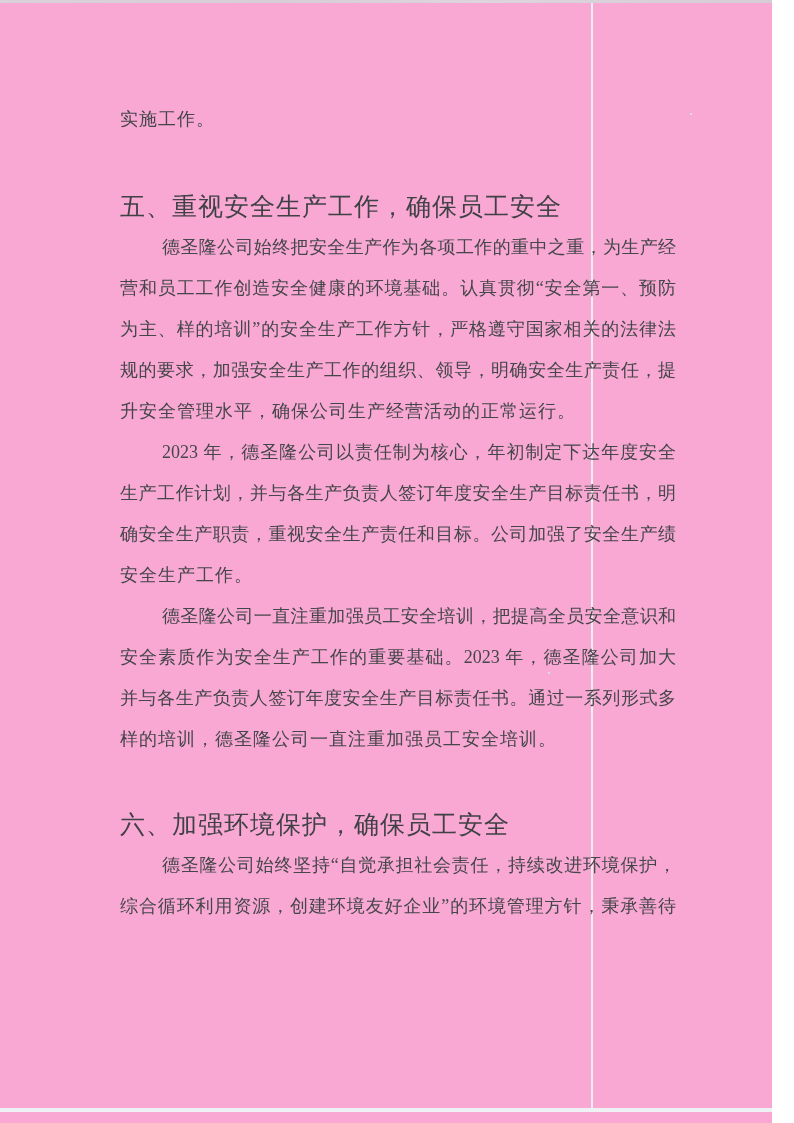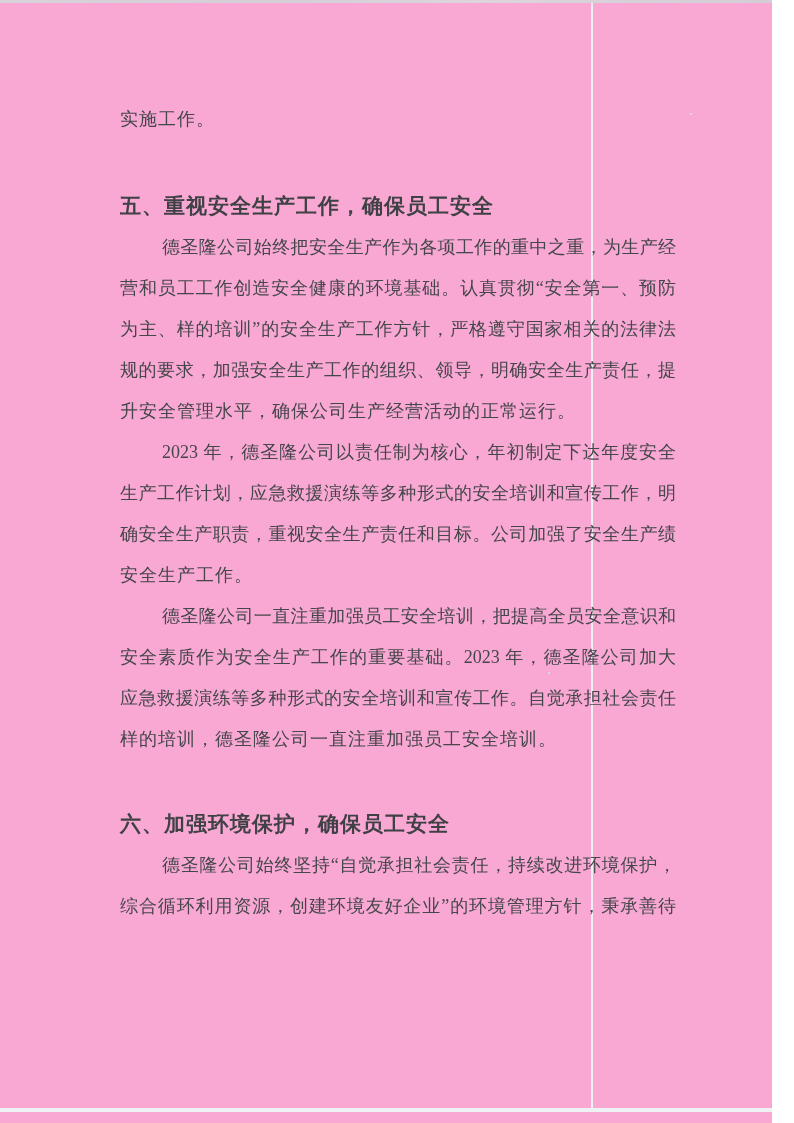--- a/index.html
+++ b/index.html
@@ -57,24 +57,23 @@
   .line.fill {
     white-space: normal;
     letter-spacing: 0;
     text-align: justify;
     text-align-last: justify;
     overflow: hidden;
     height: 41px;
   }
   .line.indent { text-indent: 42px; }
   .line.heading {
-    font-size: 21px;
+    font-size: 25px;
     letter-spacing: 1px;
     color: #404145;
-    font-weight: bold;
   }
   .spacer-a { height: 46px; }
   .spacer-b { height: 44px; }
 </style>
 </head>
 <body>
 
 <div class="page">
 
   <div class="scan-top-edge"></div>
@@ -92,27 +91,27 @@
 
     <div class="line heading">五、重视安全生产工作，确保员工安全</div>
 
     <div class="line fill indent">德圣隆公司始终把安全生产作为各项工作的重中之重，为生产经</div>
     <div class="line fill">营和员工工作创造安全健康的环境基础。认真贯彻“安全第一、预防</div>
     <div class="line fill">为主、样的培训”的安全生产工作方针，严格遵守国家相关的法律法</div>
     <div class="line fill">规的要求，加强安全生产工作的组织、领导，明确安全生产责任，提</div>
     <div class="line">升安全管理水平，确保公司生产经营活动的正常运行。</div>
 
     <div class="line fill indent">2023 年，德圣隆公司以责任制为核心，年初制定下达年度安全</div>
-    <div class="line fill">生产工作计划，应急救援演练等多种形式的安全培训和宣传工作，明</div>
+    <div class="line fill">生产工作计划，并与各生产负责人签订年度安全生产目标责任书，明</div>
     <div class="line fill">确安全生产职责，重视安全生产责任和目标。公司加强了安全生产绩</div>
     <div class="line">安全生产工作。</div>
 
     <div class="line fill indent">德圣隆公司一直注重加强员工安全培训，把提高全员安全意识和</div>
     <div class="line fill">安全素质作为安全生产工作的重要基础。2023 年，德圣隆公司加大</div>
-    <div class="line fill">应急救援演练等多种形式的安全培训和宣传工作。自觉承担社会责任</div>
+    <div class="line fill">并与各生产负责人签订年度安全生产目标责任书。通过一系列形式多</div>
     <div class="line">样的培训，德圣隆公司一直注重加强员工安全培训。</div>
 
     <div class="spacer-b"></div>
 
     <div class="line heading">六、加强环境保护，确保员工安全</div>
 
     <div class="line fill indent">德圣隆公司始终坚持“自觉承担社会责任，持续改进环境保护，</div>
     <div class="line fill">综合循环利用资源，创建环境友好企业”的环境管理方针，秉承善待</div>
 
   </div>

